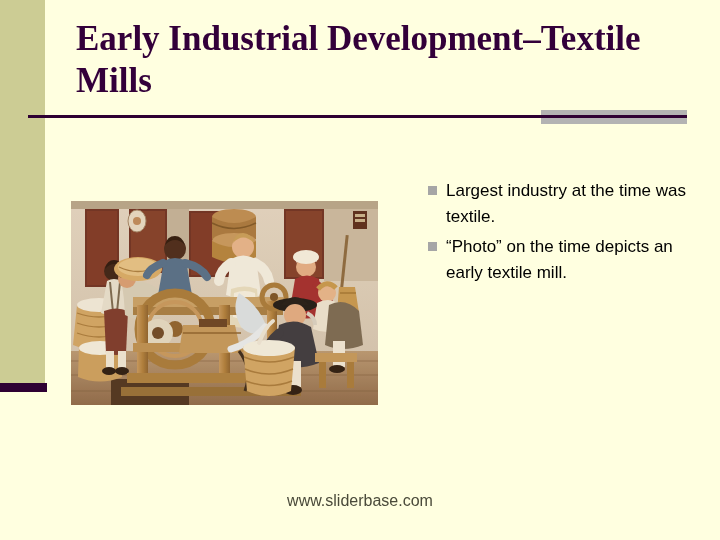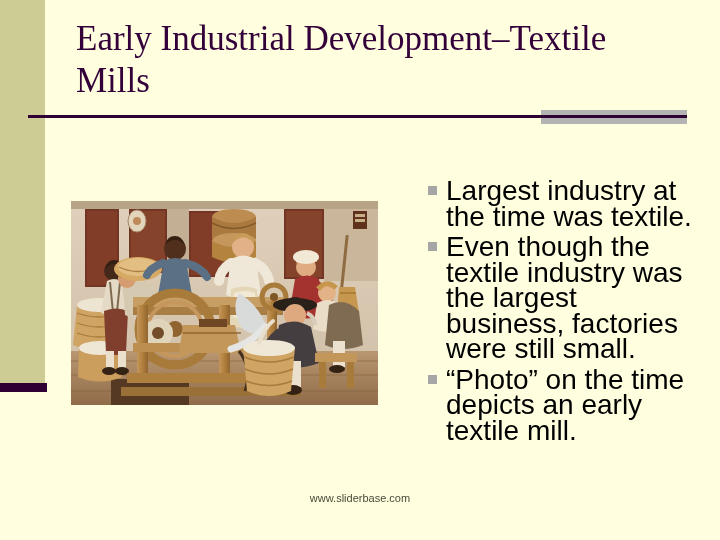--- a/index.html
+++ b/index.html
@@ -44,21 +44,21 @@
     position: absolute;
     left: 76px;
     top: 18px;
     width: 600px;
   }
   #slide-title {
     margin: 0;
     font-family: "Liberation Serif", serif;
     font-size: 35px;
     line-height: 42px;
-    font-weight: normal;
+    font-weight: bold;
     color: #33003A;
     letter-spacing: 0px;
   }
 
   
   #title-gray-tab {
     position: absolute;
     left: 541px;
     top: 110px;
     width: 146px;
@@ -106,34 +106,34 @@
     flex: 0 0 auto;
     width: 9px;
     height: 9px;
     background: #A6A6A6;
     margin-top: 8px;
     margin-right: 9px;
   }
   .bullet-text {
     flex: 1 1 auto;
     font-family: "Liberation Sans", sans-serif;
-    font-size: 28px;
+    font-size: 17px;
     line-height: 25.5px;
     color: #000000;
   }
 
   
   #footer-credit {
     position: absolute;
     left: 0;
     top: 492px;
     width: 720px;
     text-align: center;
     font-family: "Liberation Sans", sans-serif;
-    font-size: 11px;
+    font-size: 16px;
     color: #4A4A3A;
   }
 </style>
 </head>
 <body>
 
 <div id="slide">
 
   <div id="sidebar-band"></div>
   <div id="sidebar-accent-bar"></div>
@@ -303,24 +303,20 @@
     </svg>
   </div>
 
   <div id="bullet-list">
 
     <div class="bullet-row">
       <span class="bullet-marker"></span>
       <span class="bullet-text">Largest industry at the time was textile.</span>
     </div>
 
-    <div class="bullet-row">
-      <span class="bullet-marker"></span>
-      <span class="bullet-text">Even though the textile industry was the largest business, factories were still small.</span>
-    </div>
 
     <div class="bullet-row">
       <span class="bullet-marker"></span>
       <span class="bullet-text">“Photo” on the time depicts an early textile mill.</span>
     </div>
 
   </div>
 
   <div id="footer-credit">www.sliderbase.com</div>
 

